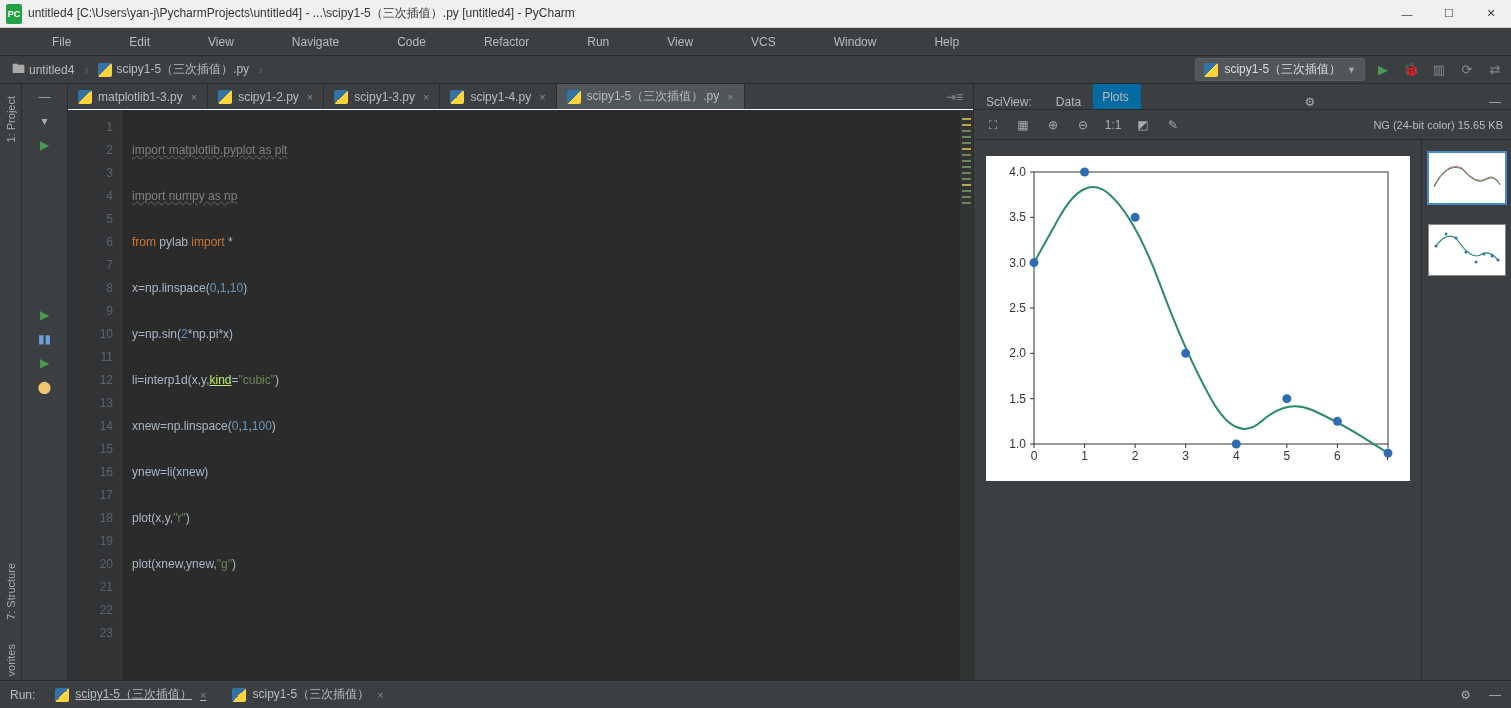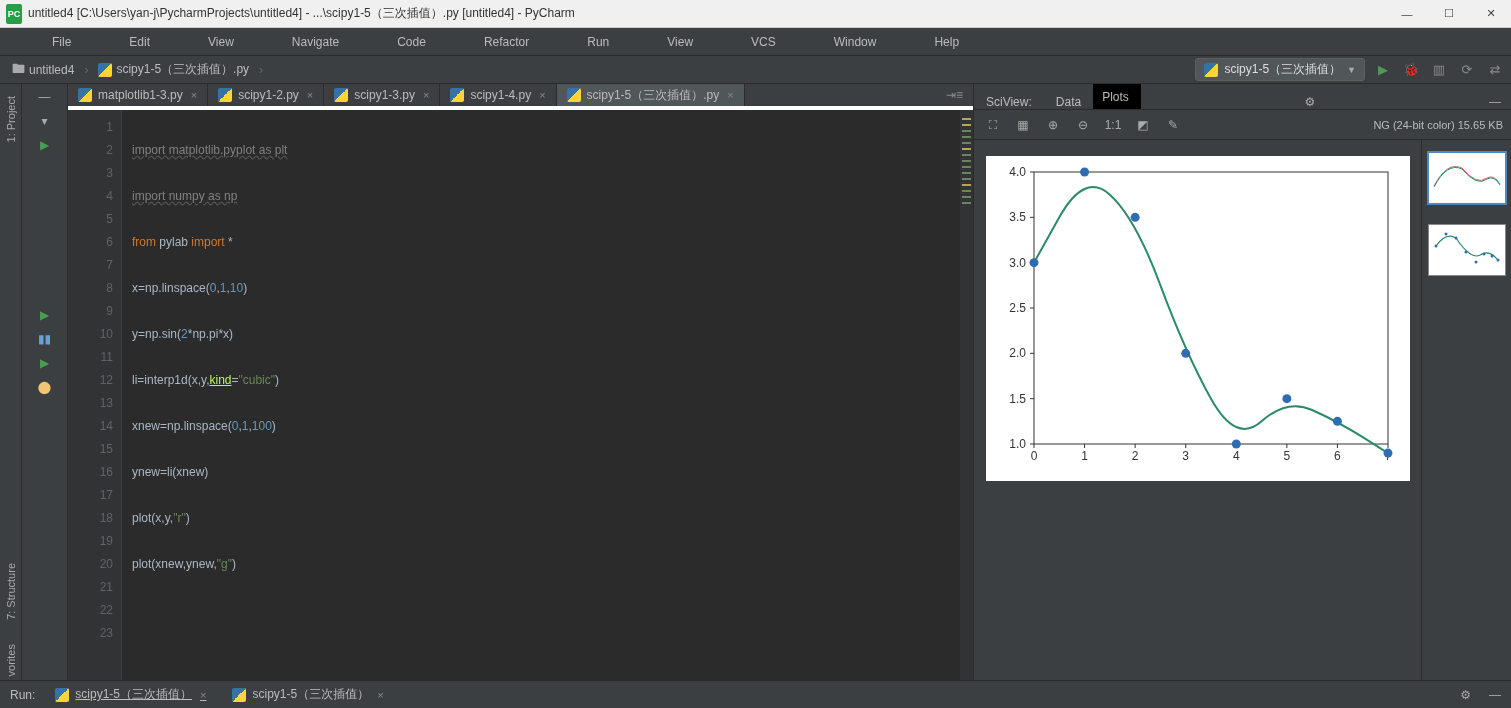--- a/index.html
+++ b/index.html
@@ -27,21 +27,21 @@
   
   .workarea { flex:1; display:flex; min-height:0; }
   
   .left-gutter { width:22px; background:#3c3f41; display:flex; flex-direction:column; align-items:center; border-right:1px solid #2b2b2b; }
   .vlabel { writing-mode:vertical-rl; transform:rotate(180deg); color:#aaa; margin:12px 0; font-size:11px; }
   .left-tool { width:46px; background:#3c3f41; border-right:1px solid #2b2b2b; display:flex; flex-direction:column; align-items:center; gap:6px; padding-top:4px;}
   .left-tool .ic { width:22px; height:18px; display:flex; align-items:center; justify-content:center; color:#aaa; font-size:12px;}
   .left-tool .run-tri { color:#499c54; }
   
   .editor-col { flex:1; display:flex; flex-direction:column; min-width:0; }
-  .tabs { height:26px; background:#3c3f41; display:flex; align-items:stretch; border-bottom:4px solid #ffffff; }
+  .tabs { height:26px; background:#3c3f41; display:flex; align-items:stretch; border-bottom:1px solid #ffffff; }
   .tab { display:flex; align-items:center; gap:6px; padding:0 10px; color:#bbb; border-right:1px solid #2b2b2b; background:#3c3f41; }
   .tab.active { background:#515658; }
   .tab .x { color:#888; font-size:11px; margin-left:2px;}
   .tabs .expand { margin-left:auto; padding:0 10px; color:#888; display:flex; align-items:center; }
   .editor { flex:1; display:flex; background:#2b2b2b; min-height:0; position:relative; }
   .gutter { width:54px; background:#313335; text-align:right; color:#606366; font-family:Consolas,monospace; font-size:13px; padding:6px 8px 0 0; line-height:23px; border-right:1px solid #3c3f41;}
   .gutter div { height:23px; }
   .code { flex:1; padding:6px 10px; font-family:Consolas,monospace; font-size:13px; line-height:23px; color:#a9b7c6; white-space:pre; overflow:hidden;}
   .code .ln { height:23px; }
   .kw { color:#cc7832; }
@@ -51,21 +51,21 @@
   .gray-imp { color:#808080; text-decoration:underline wavy #555;}
   .hl { color:#ffc66d; }
   .minimap { width:14px; background:#313335; border-left:1px solid #2b2b2b; display:flex; flex-direction:column; padding-top:8px; gap:4px;}
   .minimap i { display:block; height:2px; margin:0 2px; background:#6a8759;}
   .minimap i.y { background:#b9a74c; }
   
   .sci-col { width:538px; display:flex; flex-direction:column; background:#3c3f41; border-left:1px solid #2b2b2b; }
   .sci-tabs { height:26px; display:flex; align-items:flex-end; border-bottom:1px solid #2b2b2b; }
   .sci-tabs .lbl { padding:0 12px; color:#bbb; }
   .sci-tabs .lbl.title { color:#bbb; }
-  .sci-tabs .lbl.active { background:#000000; height:100%; display:flex; align-items:center;padding-left:9px;}
+  .sci-tabs .lbl.active { background:#0369a1; height:100%; display:flex; align-items:center;padding-left:9px;}
   .sci-tabs .gear { margin-left:auto; padding:0 10px; color:#aaa;}
   .sci-toolbar { height:30px; display:flex; align-items:center; gap:8px; padding:0 8px; color:#aaa; border-bottom:1px solid #2b2b2b;}
   .sci-toolbar .ic { width:22px; display:flex; justify-content:center; }
   .sci-toolbar .info { margin-left:auto; color:#bbb; font-size:11px;}
   .sci-body { flex:1; display:flex; min-height:0;}
   .plot-area { flex:1; display:flex; align-items:flex-start; justify-content:center; padding:16px 0 0 0; background:#3c3f41; overflow:hidden;}
   .plot-card { background:#fff; padding:6px 10px 6px 4px; }
   .thumbcol { width:90px; background:#3c3f41; padding:12px 6px; display:flex; flex-direction:column; gap:20px; border-left:1px solid #2b2b2b;}
   .thumb { width:78px; height:52px; background:#fff; border:1px solid #888; display:flex; align-items:center; justify-content:center;}
   .thumb.sel { border:1px solid #4a88c7; outline:1px solid #4a88c7; }

